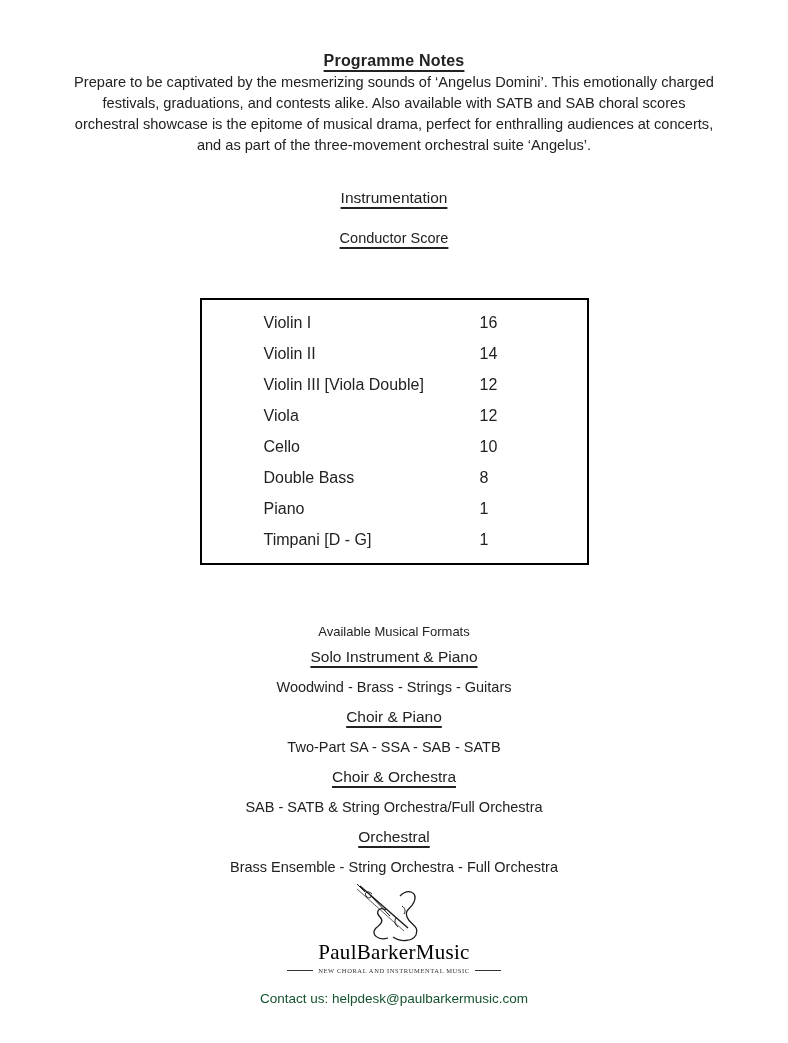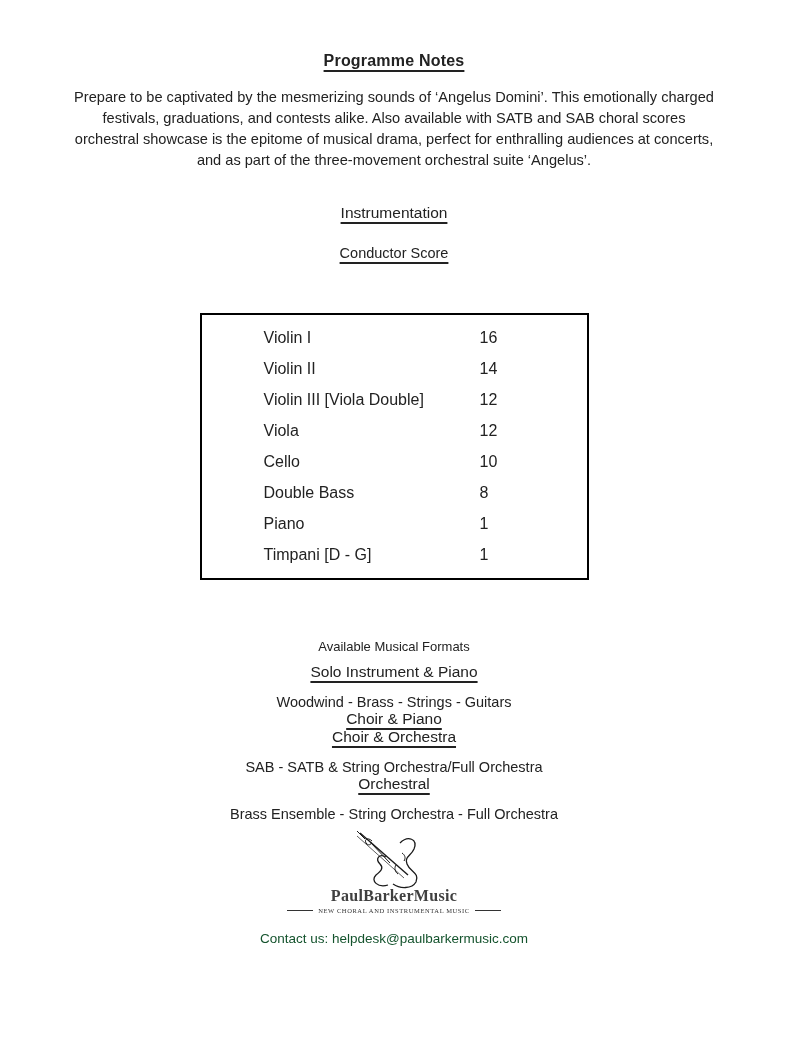--- a/index.html
+++ b/index.html
@@ -22,21 +22,21 @@
     text-decoration-thickness: 1.5px;
   }
   .doc-title {
     padding-top: 52px;
     font-size: 16px;
     font-weight: bold;
     letter-spacing: 0.2px;
   }
   .doc-title span { text-decoration: underline; text-underline-offset: 4px; text-decoration-thickness: 1.5px; }
   .intro {
-    margin-top: 17px;
+    margin-top: 2px;
     font-size: 14.6px;
     line-height: 21px;
   }
   .h-instrumentation {
     margin-top: 33px;
     font-size: 15.5px;
   }
   .h-conductor {
     margin-top: 23px;
     font-size: 14.5px;
@@ -53,40 +53,41 @@
     grid-template-columns: 216px auto;
     padding-left: 62px;
     line-height: 31px;
     font-size: 16px;
   }
   .h-formats {
     margin-top: 59px;
     font-size: 13px;
   }
   .fmt-title {
+    margin-top: 13px;
     font-size: 15.5px;
   }
   .fmt-title.first { margin-top: 9px; }
   .fmt-detail {
     margin-top: 13px;
     font-size: 14.5px;
   }
   .logo-wrap {
     margin-top: 5px;
     display: flex;
     flex-direction: column;
     align-items: center;
   }
   .logo-art { display: block; }
   .brand-name {
     font-family: "Liberation Serif", "DejaVu Serif", serif;
-    font-weight: bold;
-    font-size: 16px;
+    font-weight: normal;
+    font-size: 21px;
     letter-spacing: 0.3px;
-    color: #404040;
+    color: #000000;
     margin-top: -4px;
   }
   .brand-tagline {
     margin-top: 2px;
     display: flex;
     align-items: center;
     gap: 5px;
     font-family: "Liberation Serif", "DejaVu Serif", serif;
     font-size: 6.5px;
     letter-spacing: 0.6px;
@@ -160,20 +161,21 @@
   </div>
 
   <div class="h-formats">Available Musical Formats</div>
 
   <div>
     <div class="fmt-title first underline">Solo Instrument &amp; Piano</div>
     <div class="fmt-detail">Woodwind - Brass - Strings - Guitars</div>
   </div>
   <div>
     <div class="fmt-title underline">Choir &amp; Piano</div>
+    <div class="fmt-detail">Two-Part SA - SSA - SAB - SATB</div>
   </div>
   <div>
     <div class="fmt-title underline">Choir &amp; Orchestra</div>
     <div class="fmt-detail">SAB - SATB &amp; String Orchestra/Full Orchestra</div>
   </div>
   <div>
     <div class="fmt-title underline">Orchestral</div>
     <div class="fmt-detail">Brass Ensemble - String Orchestra - Full Orchestra</div>
   </div>
 

